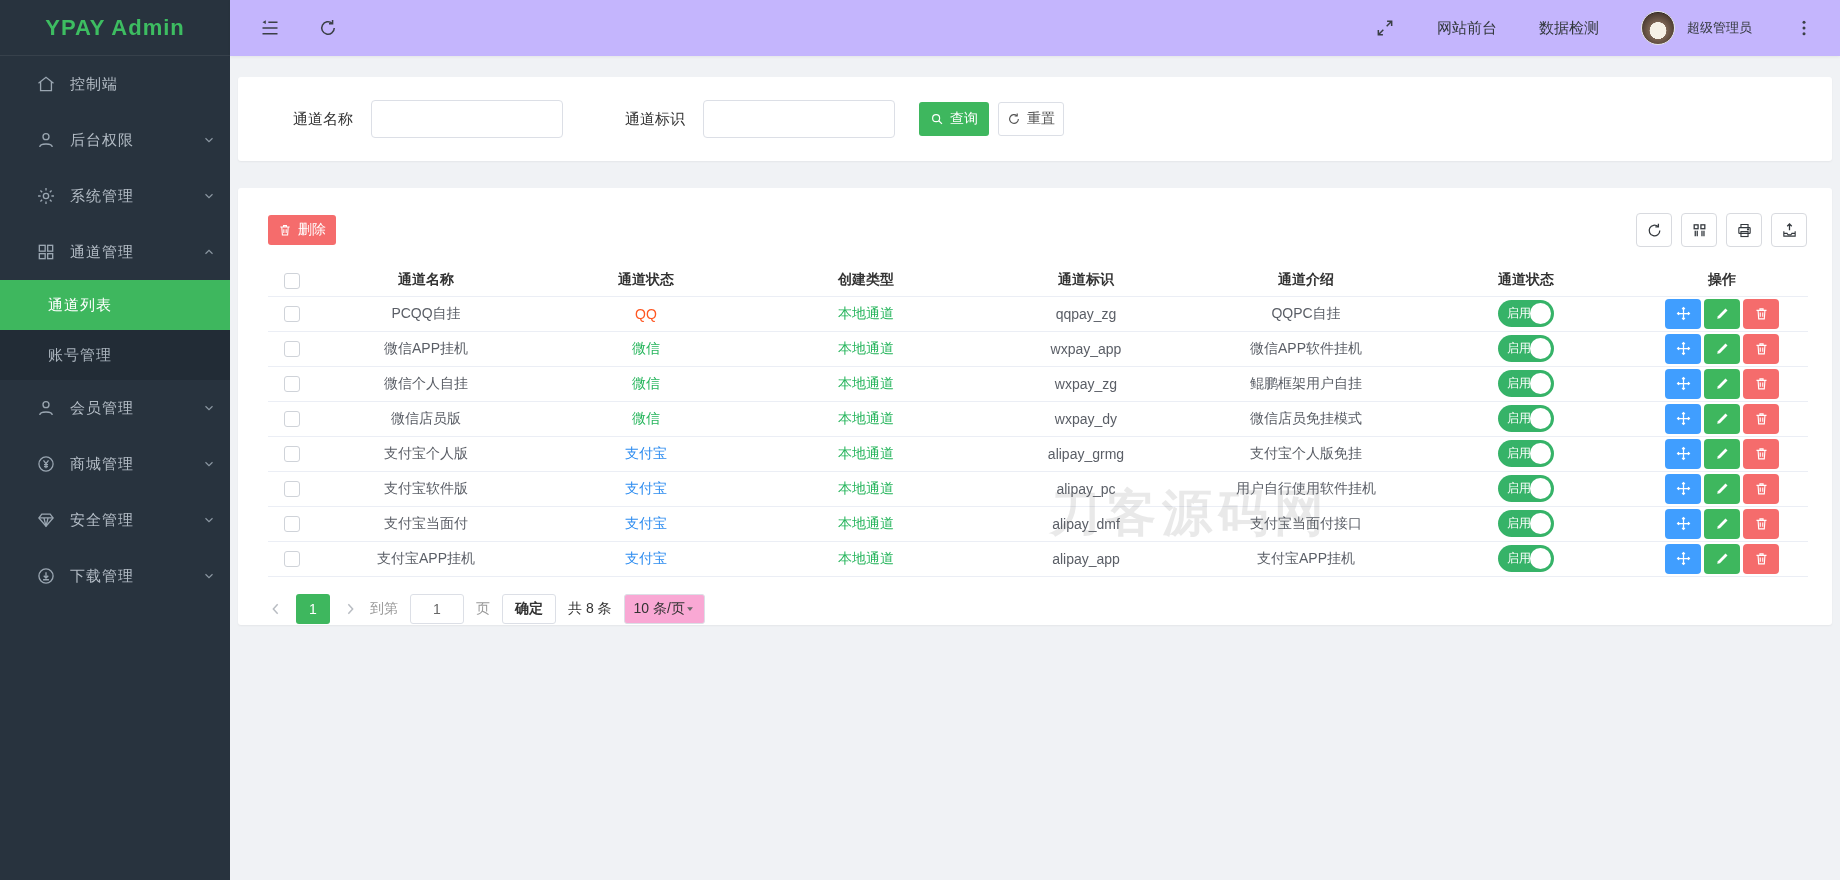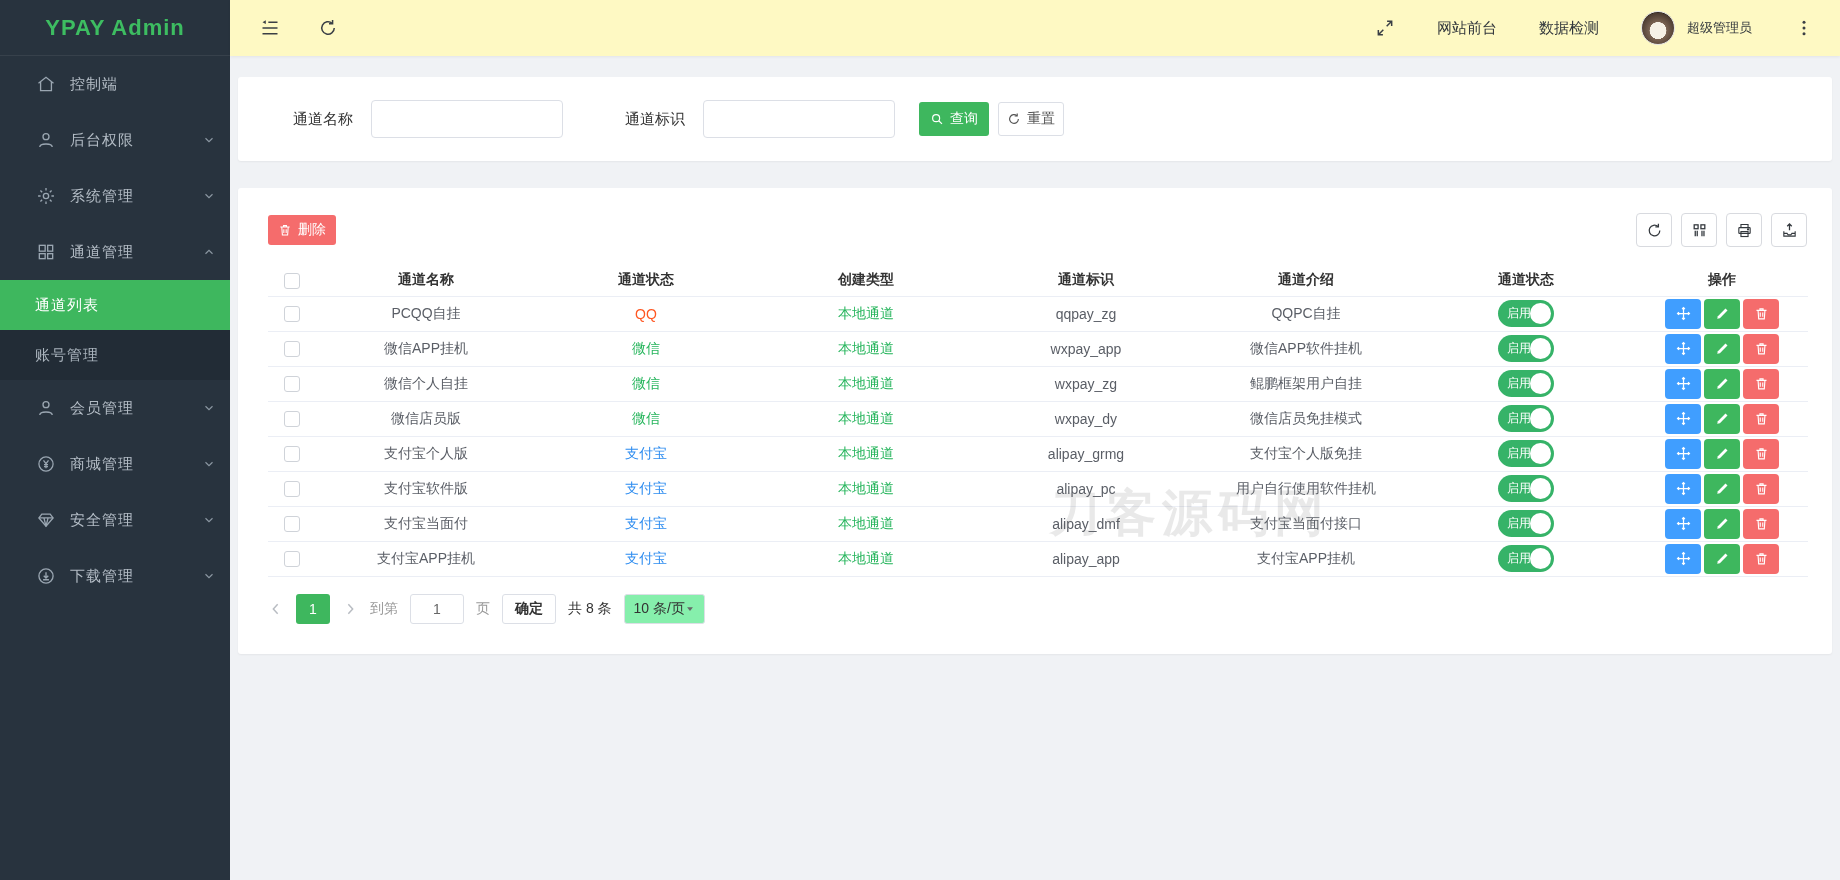--- a/index.html
+++ b/index.html
@@ -11,27 +11,27 @@
   .sidebar { width:230px; height:880px; background:#28333e; flex-shrink:0; }
   .logo { height:56px; display:flex; align-items:center; justify-content:center;
     color:#3dbd61; font-size:22px; font-weight:bold; letter-spacing:1px;
     border-bottom:1px solid rgba(255,255,255,0.07); }
   .menu-item { height:56px; display:flex; align-items:center; padding:0 14px 0 36px;
     color:#b3bcc5; font-size:15px; cursor:pointer; }
   .menu-item .mi-icon { width:20px; height:20px; display:flex; align-items:center; color:#9aa6b1; }
   .menu-item .mi-label { flex:1; margin-left:14px; letter-spacing:1px; }
   .menu-item .chev { width:14px; height:14px; color:#8b97a2; }
   .submenu { background:#222c36; }
-  .submenu-item { height:50px; display:flex; align-items:center; padding-left:35px;
+  .submenu-item { height:50px; display:flex; align-items:center; padding-left:48px;
     color:#aab4bd; font-size:15px; letter-spacing:1px; cursor:pointer; }
   .submenu-item.active { background:#3eb75e; color:#ffffff; }
 
   
   .main { flex:1; display:flex; flex-direction:column; min-width:0; }
-  .topbar { height:56px; background:#fef9c3; display:flex; align-items:center;
+  .topbar { height:56px; background:#c4b5fd; display:flex; align-items:center;
     padding:0 26px 0 30px; box-shadow:0 1px 3px rgba(0,0,0,0.06); position:relative; z-index:2; }
   .topbar .tb-icon { width:20px; height:20px; color:#3a3f45; cursor:pointer; }
   .tb-left { display:flex; align-items:center; gap:38px; }
   .tb-right { margin-left:auto; display:flex; align-items:center; gap:42px; }
   .tb-link { font-size:15px; color:#33383d; cursor:pointer; }
   .avatar { width:34px; height:34px; border-radius:50%;
     background:radial-gradient(circle at 50% 58%, #f6f1e7 34%, #7a6353 35%, #4a3a30 72%, #2e241e 73%);
     border:1px solid #e3e3e3; }
   .user-wrap { display:flex; align-items:center; gap:12px; cursor:pointer; }
   .username { font-size:13px; color:#33383d; }
@@ -46,21 +46,21 @@
   .field input { width:192px; height:38px; border:1px solid #dcdfe6; border-radius:4px;
     padding:0 10px; font-size:14px; color:#333; outline:none; }
   .field + .field { margin-left:62px; }
   .btn { display:inline-flex; align-items:center; justify-content:center; gap:6px;
     height:34px; border-radius:3px; font-size:14px; cursor:pointer; border:1px solid transparent; }
   .btn svg { width:14px; height:14px; }
   .btn-query { background:#3eb75e; color:#fff; width:70px; margin-left:24px; }
   .btn-reset { background:#fff; color:#555; border-color:#dcdfe6; width:66px; margin-left:9px; }
 
   
-  .table-card { padding:25px 25px 30px 30px; }
+  .table-card { padding:25px 25px 1px 30px; }
   .table-toolbar { display:flex; align-items:center; margin-bottom:18px; }
   .btn-delete { background:#f56c6c; color:#fff; width:68px; height:30px; }
   .tool-group { margin-left:auto; display:flex; gap:9px; }
   .tool-btn { width:36px; height:34px; border:1px solid #d8dadf; border-radius:4px; background:#fff;
     display:flex; align-items:center; justify-content:center; color:#33383d; cursor:pointer; }
   .tool-btn svg { width:17px; height:17px; }
 
   table { width:100%; border-collapse:collapse; table-layout:fixed; }
   th, td { text-align:center; height:35px; font-size:14px; border-bottom:1px solid #ebeef5;
     overflow:hidden; white-space:nowrap; }
@@ -83,21 +83,21 @@
   
   .pagination { display:flex; align-items:center; margin-top:17px; gap:12px; font-size:14px; color:#999; }
   .pg-arrow { width:16px; height:16px; color:#b8bcc2; cursor:pointer; }
   .pg-num { width:34px; height:30px; background:#3eb75e; color:#fff; border-radius:3px;
     display:flex; align-items:center; justify-content:center; font-size:14px; cursor:pointer; }
   .pg-input { width:54px; height:30px; border:1px solid #dcdfe6; border-radius:3px; text-align:center;
     font-size:14px; color:#666; outline:none; }
   .pg-confirm { width:54px; height:30px; background:#fff; border:1px solid #dcdfe6; border-radius:3px;
     font-weight:bold; color:#333; font-size:14px; cursor:pointer; }
   .pg-total { color:#333; }
-  .pg-select { height:30px; border:1px solid #dcdfe6; border-radius:3px; background:#86efac;
+  .pg-select { height:30px; border:1px solid #dcdfe6; border-radius:3px; background:#f9a8d4;
     display:flex; align-items:center; gap:0; padding:0 9px; color:#333; cursor:pointer; }
   .pg-select svg { width:10px; height:10px; color:#666; }
 
   .watermark { position:absolute; left:820px; top:424px; font-size:50px; font-weight:bold;
     color:rgba(110,110,110,0.15); letter-spacing:6px; pointer-events:none; white-space:nowrap; }
 </style>
 </head>
 <body>
 
 <div class="page">

